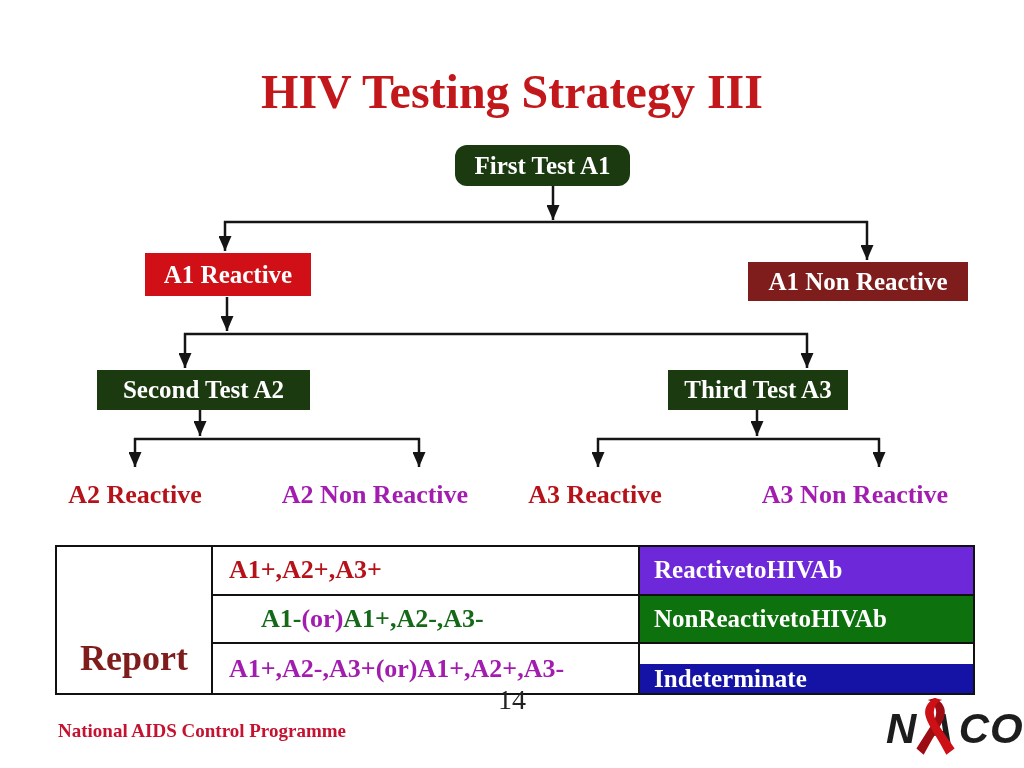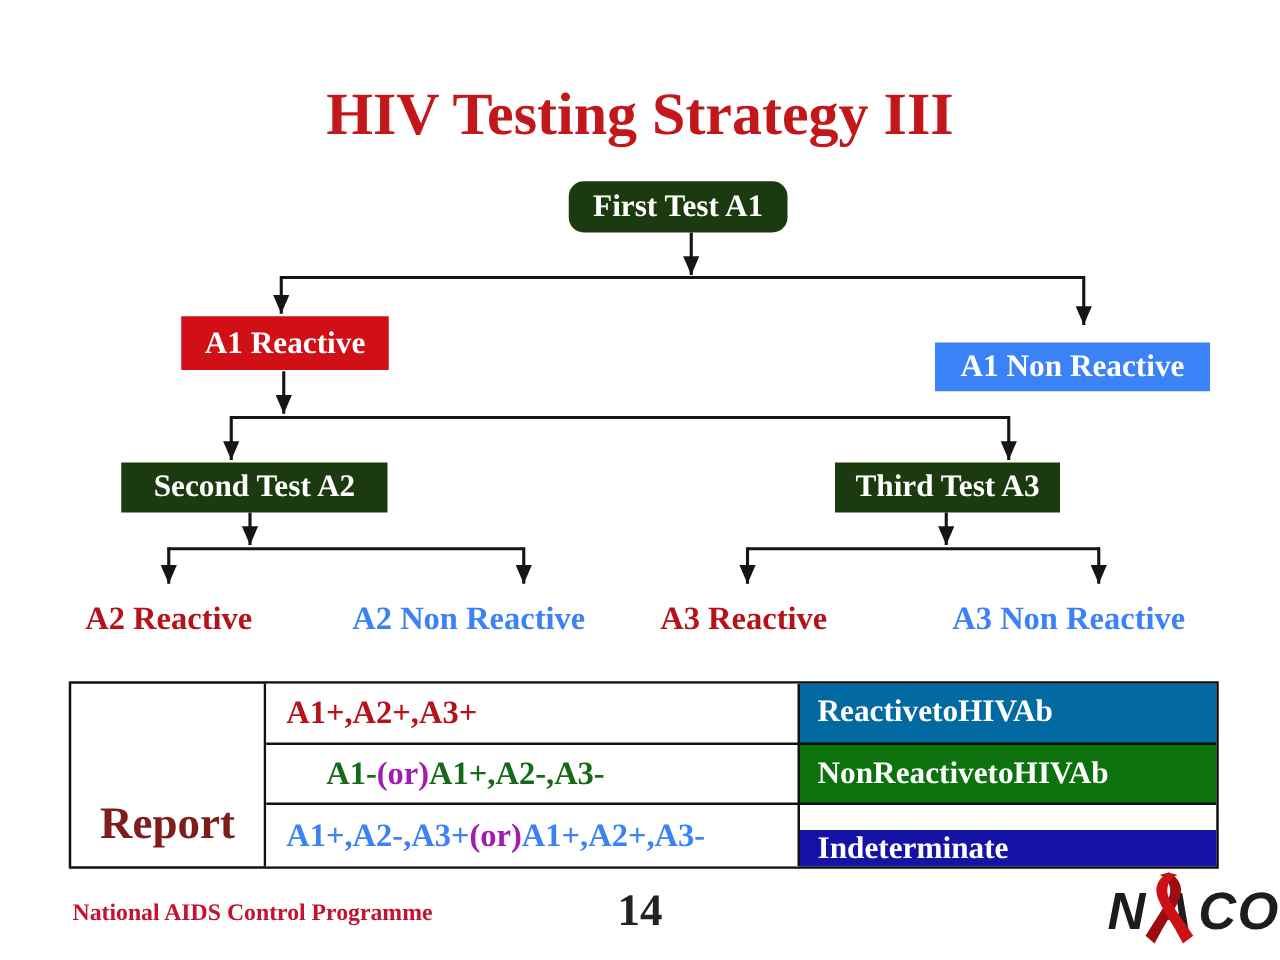--- a/index.html
+++ b/index.html
@@ -11,26 +11,26 @@
     position:absolute;left:0;top:64px;width:1024px;text-align:center;
     font-size:48px;font-weight:bold;color:#c2181b;letter-spacing:0px;margin:0;
   }
   .connectors{position:absolute;left:0;top:0;width:1024px;height:768px;}
   .node{
     position:absolute;display:flex;align-items:center;justify-content:center;
     font-weight:bold;color:#ffffff;font-size:25px;white-space:nowrap;
   }
   .dark-green{background:#1b3a10;}
   .red-box{background:#d00f16;}
-  .green-box{background:#3b82f6;margin-top:12px;}
+  .green-box{background:#7f1d1d;}
   .leaf-label{
     position:absolute;font-weight:bold;font-size:26px;text-align:center;white-space:nowrap;
   }
   .c-darkred{color:#b5121a;}
-  .c-navy{color:#3b82f6;}
+  .c-navy{color:#a21caf;}
   .c-green{color:#17691a;}
   .c-red{color:#a21caf;}
   .report-table{
     position:absolute;left:55px;top:545px;width:916px;height:146px;
     display:grid;grid-template-columns:156px 427px 1fr;grid-template-rows:1fr 1fr 1fr;
     border:2px solid #111;background:#fff;
   }
   .cell{display:flex;align-items:center;}
   .report-cell{
     grid-row:1/4;grid-column:1;border-right:2px solid #111;
@@ -38,29 +38,29 @@
     font-weight:bold;font-size:36px;color:#7f1d1d;
   }
   .combo-cell{
     grid-column:2;border-right:2px solid #111;padding-left:16px;
     font-weight:bold;font-size:26px;white-space:nowrap;background:#fff;
   }
   .result-cell{
     grid-column:3;padding-left:14px;color:#fff;font-weight:bold;font-size:25px;white-space:nowrap;
   }
   .rb{border-bottom:2px solid #111;}
-  .bg-cell-red{background:#0369a1;}
+  .bg-cell-red{background:#6d28d9;}
   .bg-cell-green{background:#0d710d;}
   .bg-cell-blue{background:#1413a6;margin-top:20px;}
   .footer-org{
     position:absolute;left:58px;top:720px;font-weight:bold;font-size:19px;color:#c41230;white-space:nowrap;
   }
   .page-num{
-    position:absolute;left:0;top:707px;width:1024px;text-align:center;
-    font-size:36px;color:#222;font-weight:bold;
+    position:absolute;left:0;top:684px;width:1024px;text-align:center;
+    font-size:28px;color:#222;
   }
   .naco-logo{
     position:absolute;left:886px;top:700px;width:132px;height:60px;
     font-family:"Liberation Sans", sans-serif;font-style:italic;font-weight:bold;
     font-size:42px;color:#1d1d1d;letter-spacing:1px;line-height:58px;
   }
   .naco-logo span{position:relative;z-index:1;}
   .ribbon-svg{position:absolute;left:26px;top:-3px;width:46px;height:64px;z-index:2;}
 </style>
 </head>

